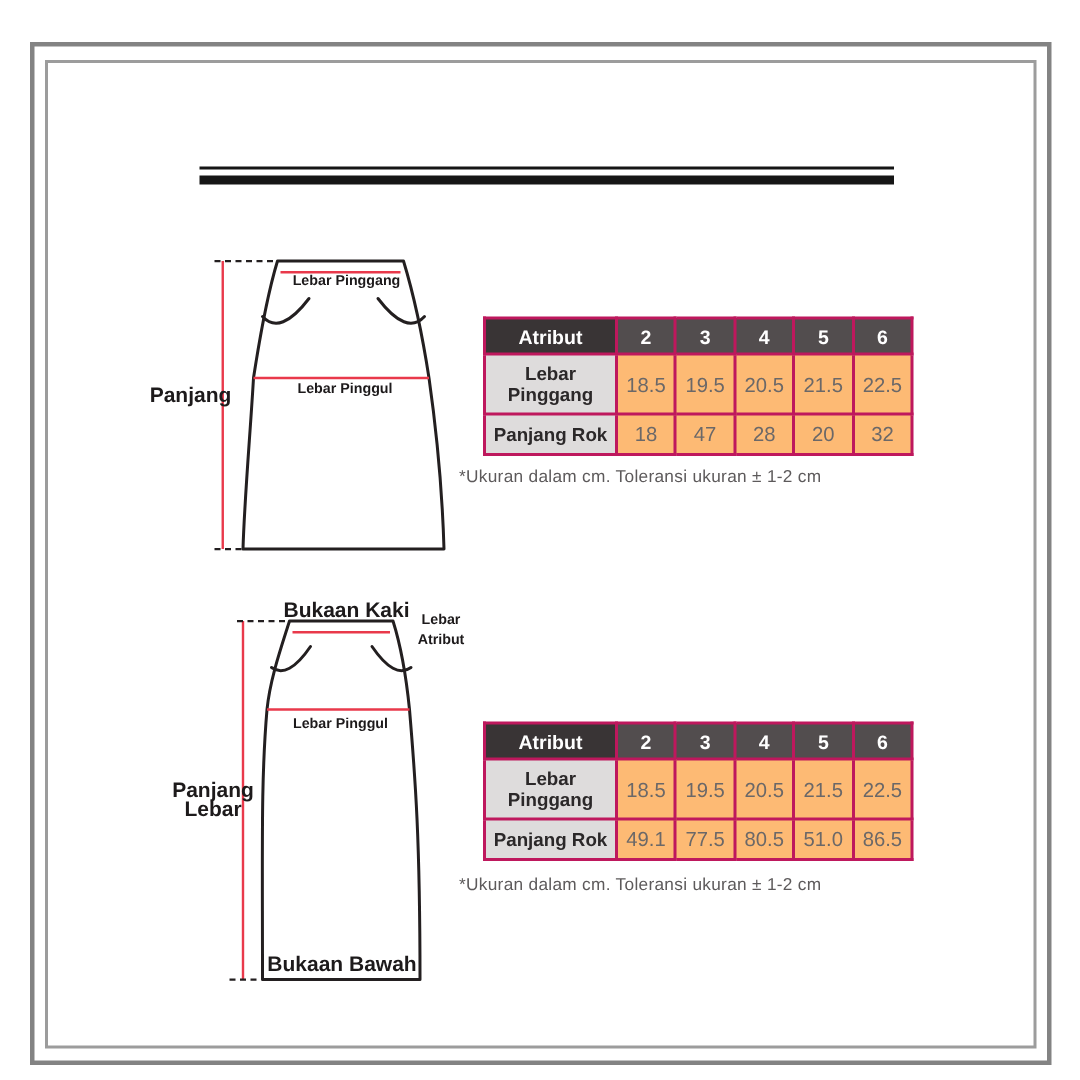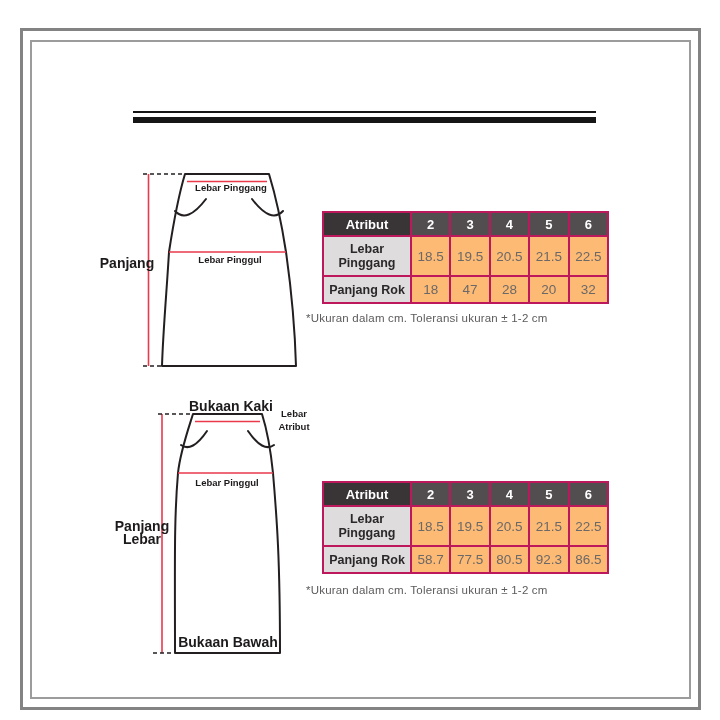--- a/index.html
+++ b/index.html
@@ -135,23 +135,23 @@
     <tr class="row-tall">
       <td class="rowlabel">Lebar Pinggang</td>
       <td class="val">18.5</td>
       <td class="val">19.5</td>
       <td class="val">20.5</td>
       <td class="val">21.5</td>
       <td class="val">22.5</td>
     </tr>
     <tr class="row-short">
       <td class="rowlabel">Panjang Rok</td>
-      <td class="val">58.7</td>
+      <td class="val">49.1</td>
       <td class="val">77.5</td>
       <td class="val">80.5</td>
-      <td class="val">92.3</td>
+      <td class="val">51.0</td>
       <td class="val">86.5</td>
     </tr>
   </tbody>
     </table>
   <div class="note" style="top:584px;">*Ukuran dalam cm. Toleransi ukuran ± 1-2 cm</div>
 
 </div>
 
 </body></html>

